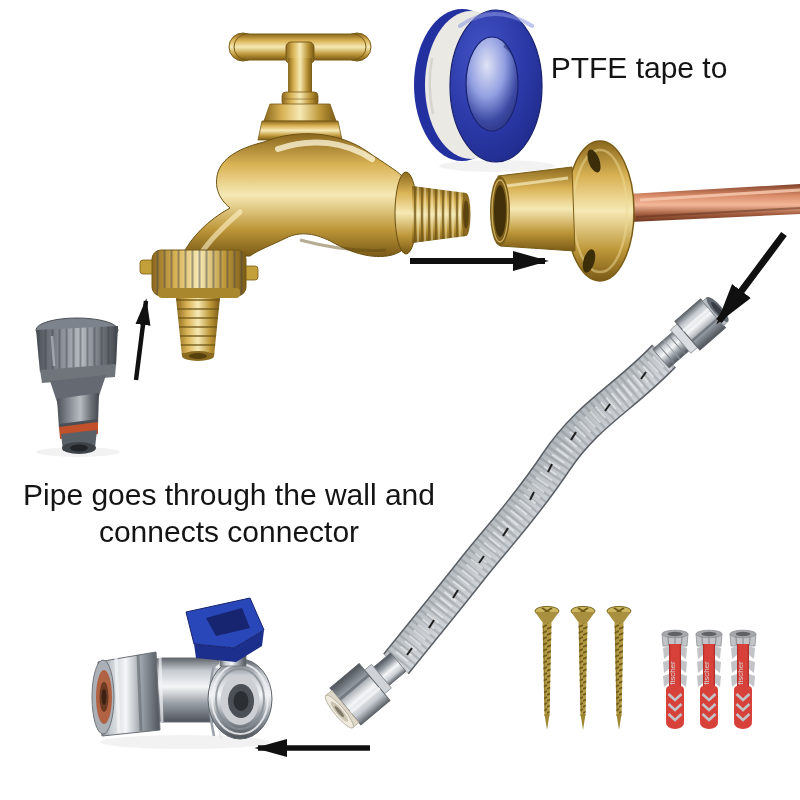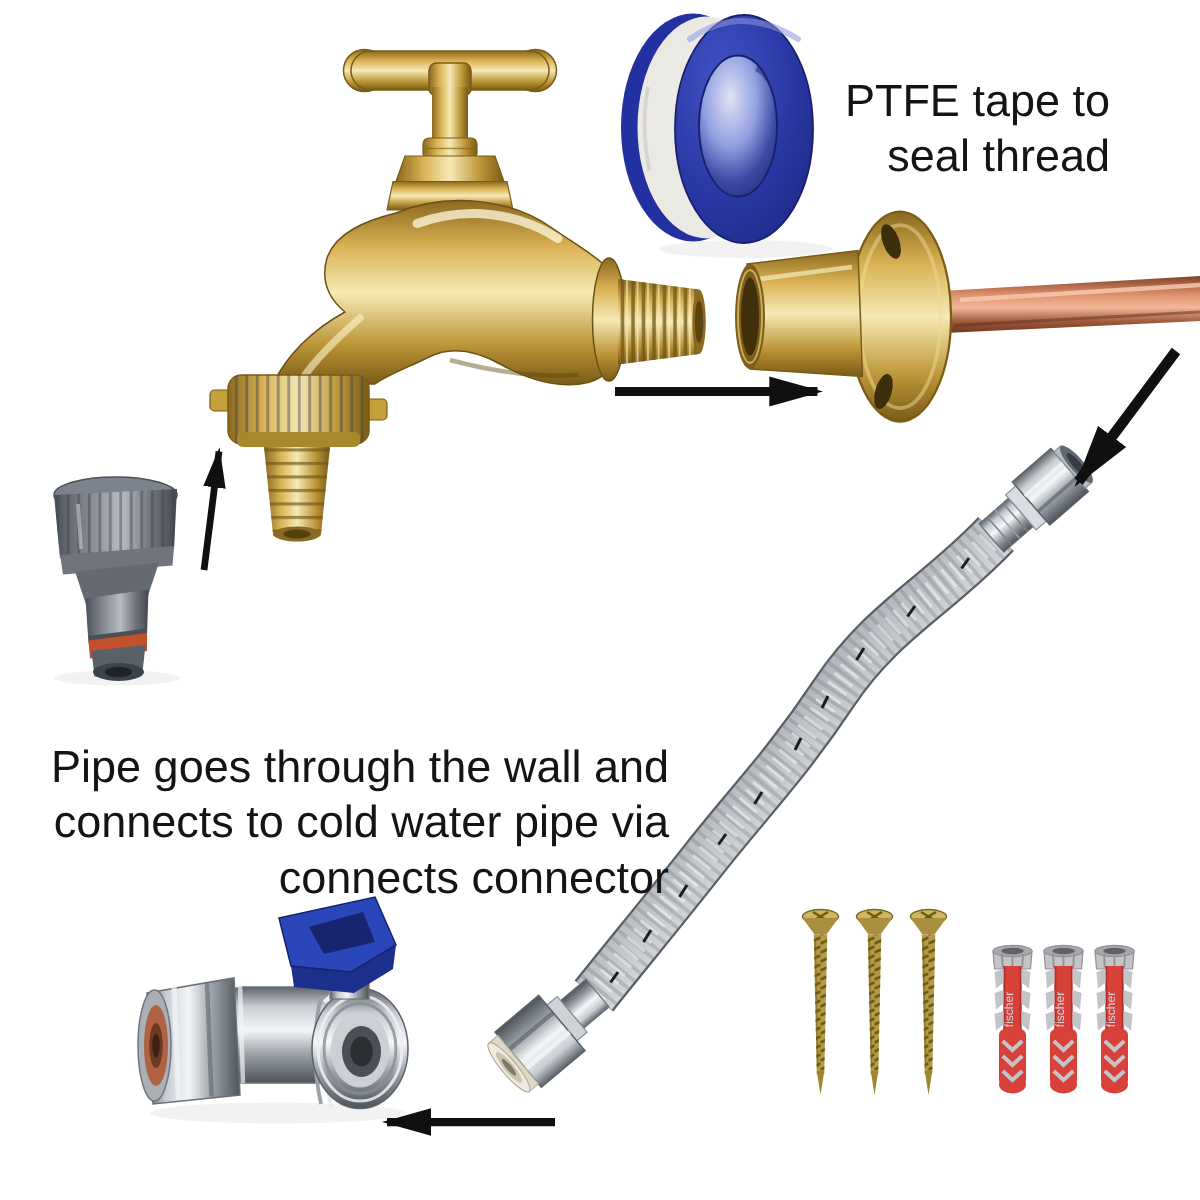--- a/index.html
+++ b/index.html
@@ -1,19 +1,19 @@
 <!DOCTYPE html>
 <html><head>
 <meta charset="utf-8">
 <style>
   html,body{margin:0;padding:0;background:#ffffff;}
   .stage{position:relative;width:800px;height:800px;background:#ffffff;overflow:hidden;
          font-family:"Liberation Sans",sans-serif;}
   .art{position:absolute;left:0;top:0;}
-  .label{position:absolute;text-align:right;color:#141414;font-size:30px;line-height:37px;
+  .label{position:absolute;text-align:center;color:#141414;font-size:30px;line-height:37px;
          font-family:"Liberation Sans",sans-serif;font-weight:400;letter-spacing:0;}
 </style>
 </head>
 <body>
 
 <div class="stage">
 
 <svg class="art" width="800" height="800" viewBox="0 0 800 800" xmlns="http://www.w3.org/2000/svg">
   <defs>
     <linearGradient id="brassV" x1="0" y1="0" x2="0" y2="1">
@@ -309,22 +309,20 @@
   <g stroke="#101010">
     <line x1="136" y1="380" x2="146" y2="301" stroke-width="4.5" marker-end="url(#ah)"></line>
     <line x1="410" y1="261" x2="545" y2="261" stroke-width="6" marker-end="url(#ah)"></line>
     <line x1="784" y1="234" x2="719" y2="321" stroke-width="7" marker-end="url(#ah)"></line>
     <line x1="370" y1="748" x2="258" y2="748" stroke-width="5.5" marker-end="url(#ah)"></line>
   </g>
 </svg>
 
 <div class="label" style="left:538px;top:49px;width:202px">
   <div>PTFE tape to</div>
-  <div>seal thread</div>
 </div>
 
-<div class="label" style="left:12px;top:493px;width:434px">
+<div class="label" style="left:12px;top:476px;width:434px">
   <div>Pipe goes through the wall and</div>
-  <div>connects to cold water pipe via</div>
   <div>connects connector</div>
 </div>
 
 </div>
 
 </body></html>

